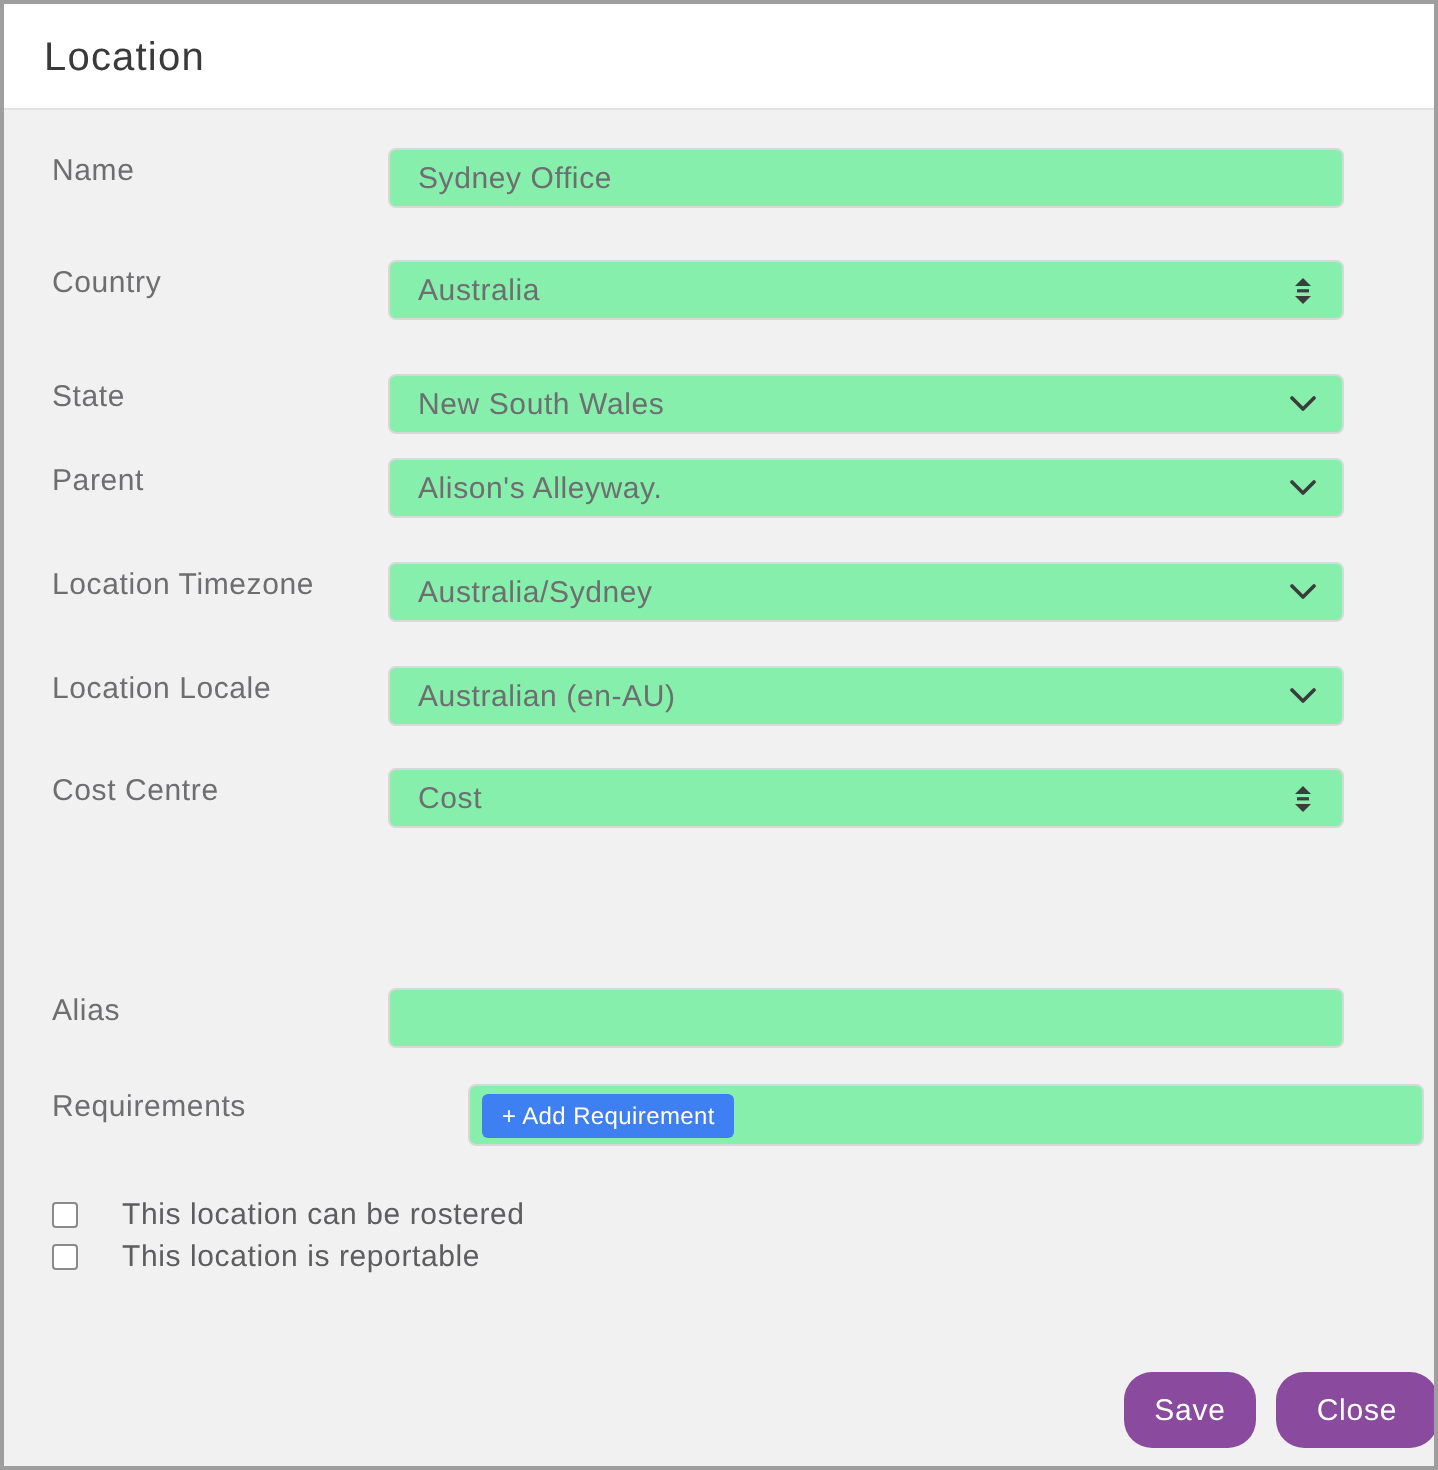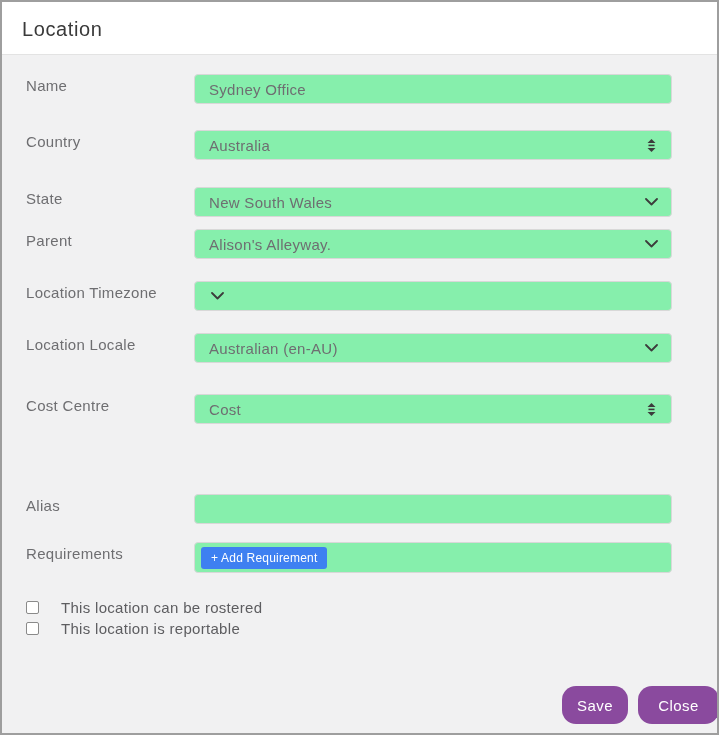--- a/index.html
+++ b/index.html
@@ -49,21 +49,21 @@
     display:flex; align-items:center;
     padding:0 14px;
     font-size:15px; color:#6e6e71; letter-spacing:0.3px;
     cursor:default;
   }
   .select-box .value { flex:1 1 auto; white-space:nowrap; overflow:hidden; }
   .icon-wrap {
     flex:0 0 auto; display:flex; align-items:center; justify-content:center;
     width:16px; height:16px; margin-right:-2px;
   }
-  .req-box { overflow:hidden; }
+  .req-box { overflow:hidden;margin-left:40px; }
   .add-req-btn {
     position:absolute; left:6px; top:4px;
     height:22px; padding:0 10px;
     background:#3e80f1; color:#ffffff;
     border:none; border-radius:3px;
     font-family:"Liberation Sans", sans-serif;
     font-size:12px; letter-spacing:0.2px;
     cursor:pointer;
   }
   .checkbox-row {
@@ -139,41 +139,42 @@
         <svg width="13" height="8" viewBox="0 0 13 8">
             <path d="M1 1 L6.5 6.5 L12 1" fill="none" stroke="#3c3c3c" stroke-width="1.8" stroke-linecap="round" stroke-linejoin="round"></path>
           </svg>
       </span>
     </div>
   </div>
 
   <div class="row" style="top:279px">
     <span class="field-label">Location Timezone</span>
     <div class="field-box select-box">
+      <span class="value">Australia/Sydney</span>
       <span class="icon-wrap">
         <svg width="13" height="8" viewBox="0 0 13 8">
             <path d="M1 1 L6.5 6.5 L12 1" fill="none" stroke="#3c3c3c" stroke-width="1.8" stroke-linecap="round" stroke-linejoin="round"></path>
           </svg>
       </span>
     </div>
   </div>
 
   <div class="row" style="top:331px">
     <span class="field-label">Location Locale</span>
     <div class="field-box select-box">
       <span class="value">Australian (en-AU)</span>
       <span class="icon-wrap">
         <svg width="13" height="8" viewBox="0 0 13 8">
             <path d="M1 1 L6.5 6.5 L12 1" fill="none" stroke="#3c3c3c" stroke-width="1.8" stroke-linecap="round" stroke-linejoin="round"></path>
           </svg>
       </span>
     </div>
   </div>
 
-  <div class="row" style="top:392px">
+  <div class="row" style="top:382px">
     <span class="field-label">Cost Centre</span>
     <div class="field-box select-box">
       <span class="value">Cost</span>
       <span class="icon-wrap">
         <svg width="11" height="15" viewBox="0 0 11 15">
           <polygon points="5.5,1 9.5,5 1.5,5" fill="#3c3c3c"></polygon>
           <rect x="2.5" y="6.6" width="6" height="1.6" fill="#3c3c3c"></rect>
           <polygon points="5.5,14 1.5,10 9.5,10" fill="#3c3c3c"></polygon>
         </svg>
       </span>

